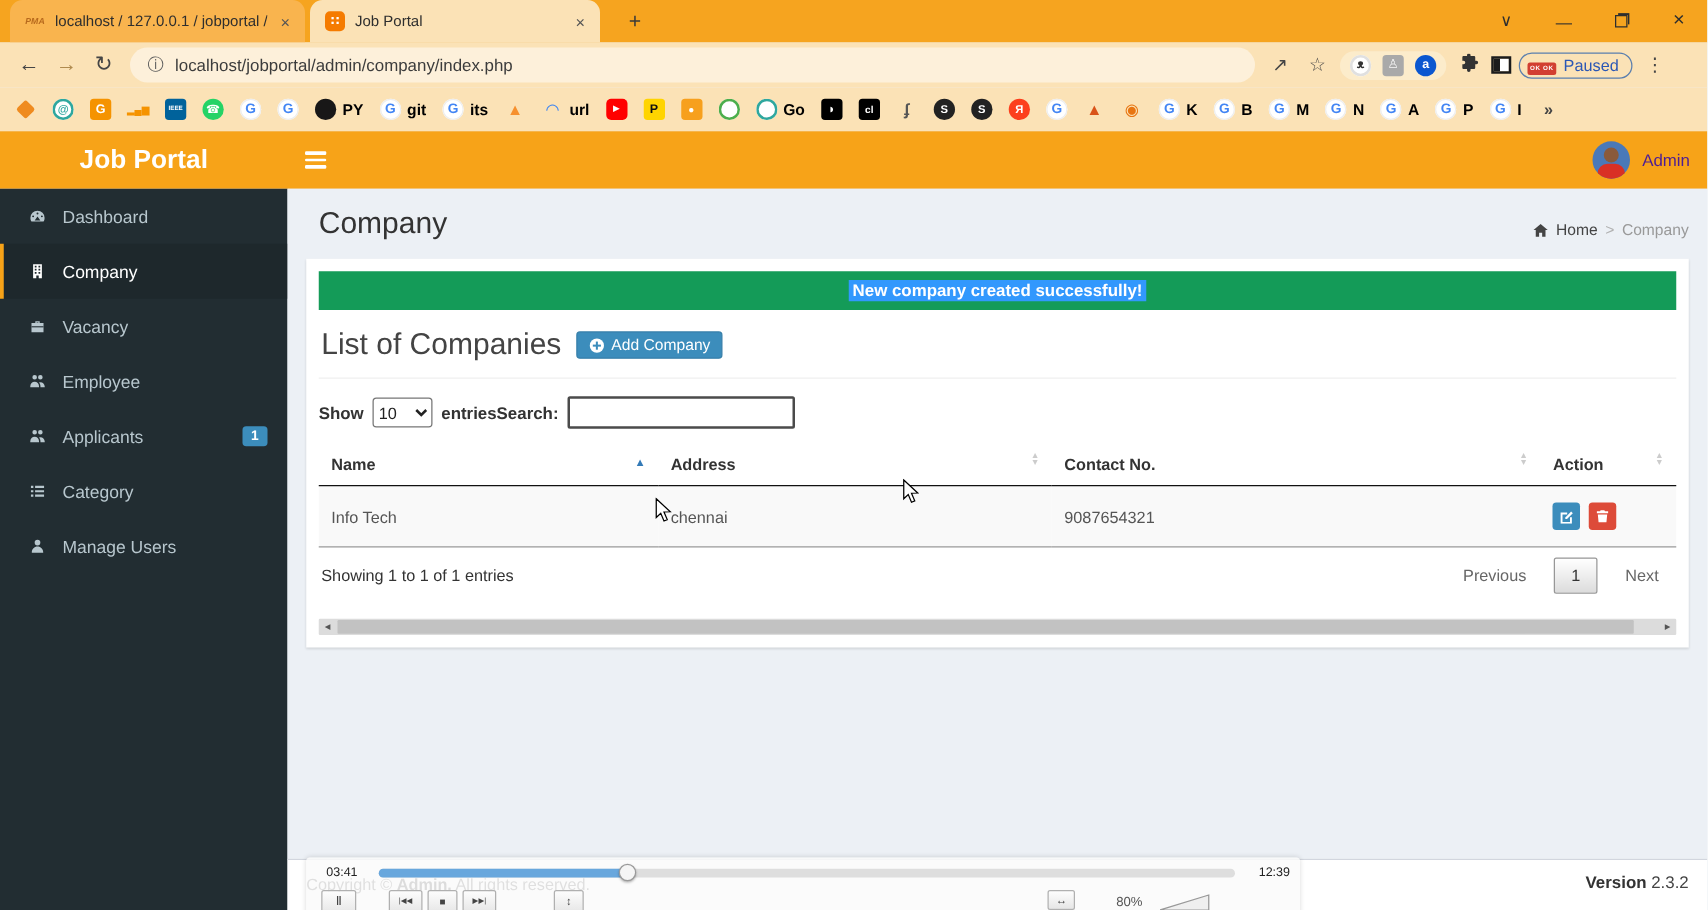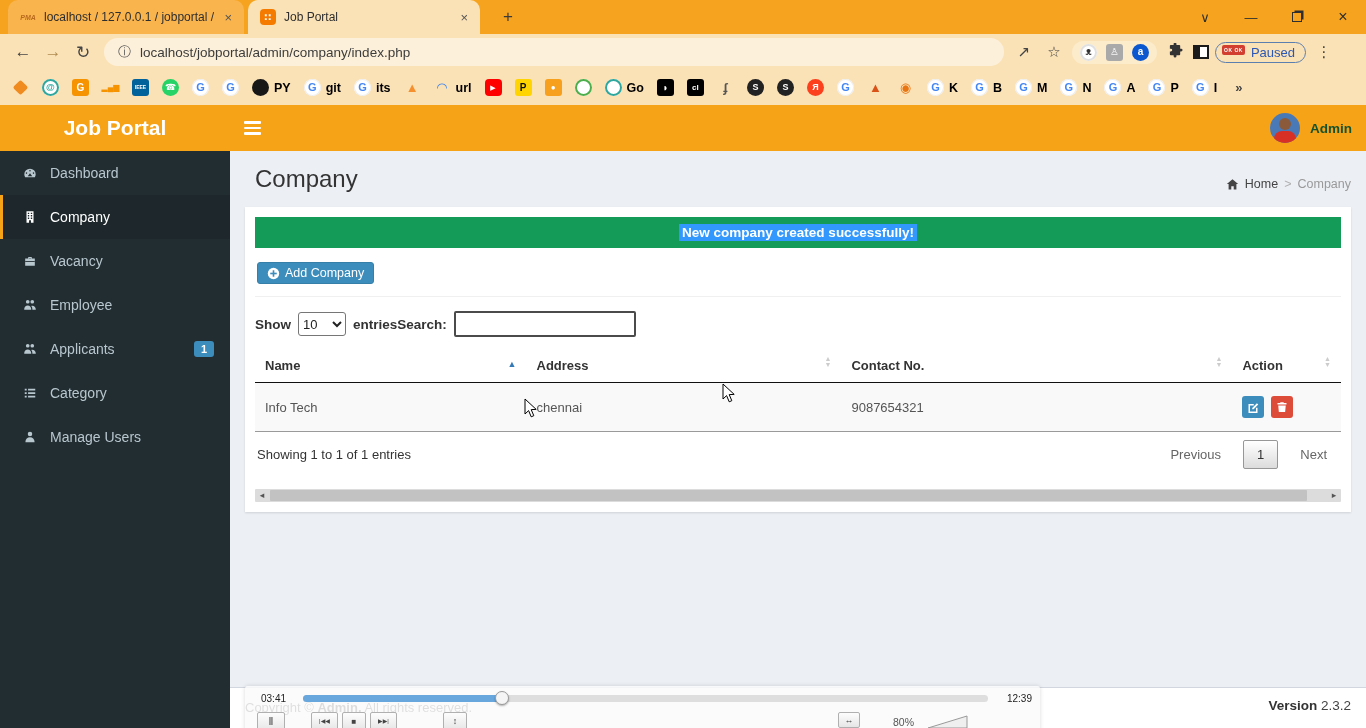--- a/index.html
+++ b/index.html
@@ -25,21 +25,21 @@
   .chrome-toolbar { position:absolute; left:0; top:34px; width:100%; height:36px; background:#fbe2b6; display:flex; align-items:center; }
   .nav-ic { width:30px; text-align:center; font-size:17px; color:#454545; flex:none; }
   .nav-fwd { color:#b08b4f; }
   .address-bar { flex:none; width:900px; height:28px; margin-left:6px; background:#fdf0da; border-radius:14px; display:flex; align-items:center; padding:0 14px; gap:9px; }
   .info-icon { font-size:13px; color:#5c5c5c; }
   .url-text { font-size:13.5px; color:#3c3c3c; }
   .tb-right { display:flex; align-items:center; margin-left:8px; gap:6px; }
   .tb-ic { font-size:15px; color:#454545; width:24px; text-align:center; }
   .ext-pill { display:flex; align-items:center; gap:9px; background:#fceccb; border-radius:12px; padding:3px 8px; }
   .reading-ic { width:16px; height:14px; border:2px solid #1b1b1b; background:linear-gradient(to right,#1b1b1b 45%,#fff 45%); }
-  .paused-pill { display:flex; align-items:flex-start; gap:6px; border:1.5px solid #5b7fae; border-radius:13px; padding:2px 10px 2px 6px; }
+  .paused-pill { display:flex; align-items:flex-end; gap:6px; border:1.5px solid #5b7fae; border-radius:13px; padding:2px 10px 2px 6px; }
   .paused-badge { background:#d23f31; color:#fff; border-radius:2px; font-size:5px; font-weight:bold; padding:2px 2px; letter-spacing:0.5px; }
   .paused-label { font-size:13px; color:#2b57b5; }
 
   .chrome-bookmarks { position:absolute; left:0; top:70px; width:100%; height:35px; background:#fbe2b6; display:flex; align-items:center; padding-left:12px; gap:13px; overflow:hidden; }
   .bm { display:flex; align-items:center; gap:5px; flex:none; }
   .bm-label { font-size:12.5px; color:#000000;font-weight:bold; }
   .fv { width:17px; height:17px; display:flex; align-items:center; justify-content:center; font-weight:bold; font-size:10px; border-radius:3px; line-height:1; }
   .sh-c { border-radius:50%; }
   .sh-g { border-radius:50%; background:#fff; color:#4285f4; box-shadow:inset 0 0 0 1px #eee; font-size:11px; }
   .sh-d { width:11px; height:11px; transform:rotate(45deg); border-radius:2px; margin:3px; }
@@ -49,21 +49,21 @@
 
   
   .app-header { position:absolute; left:0; top:105px; width:100%; height:46px; background:#f7a318; }
   .brand { position:absolute; left:0; top:0; width:230px; height:46px; display:flex; align-items:center; justify-content:center; color:#fff; font-size:21px; font-weight:bold; }
   .hamburger { position:absolute; left:230px; top:0; width:44px; height:46px; display:flex; flex-direction:column; align-items:center; justify-content:center; gap:3px; }
   .hamburger i { width:17px; height:2.5px; background:#fff; border-radius:1px; }
   .header-user { position:absolute; right:14px; top:0; height:46px; display:flex; align-items:center; gap:10px; }
   .avatar { position:relative; width:30px; height:30px; border-radius:50%; background:#4a79b8; overflow:hidden; }
   .avatar::before { content:""; position:absolute; left:9px; top:5px; width:12px; height:12px; border-radius:50%; background:#8a5a3b; }
   .avatar::after { content:""; position:absolute; left:4px; top:18px; width:22px; height:14px; border-radius:8px 8px 0 0; background:#d93025; }
-  .user-name { color:#14532d; font-size:13.5px; font-weight:700; }
+  .user-name { color:#4c1d95; font-size:13.5px; font-weight:400; }
 
   
   .sidebar { position:absolute; left:0; top:151px; width:230px; bottom:0; background:#222d32; }
   .sidebar ul { list-style:none; }
   .side-item { height:44px; display:flex; align-items:center; padding-left:20px; gap:10px; color:#b8c7ce; font-size:14px; cursor:pointer; }
   .side-item.active { background:#1e282c; color:#fff; border-left:3px solid #f7a318; padding-left:17px; }
   .sico { width:20px; display:flex; justify-content:center; flex:none; }
   .sico svg { width:14px; height:14px; fill:currentColor; }
   .side-label { flex:none; }
   .side-badge { margin-left:auto; margin-right:16px; background:#3c8dbc; color:#fff; font-size:11px; font-weight:bold; padding:2px 7px; border-radius:3px; }
@@ -478,20 +478,21 @@
         <span class="bc-sep">&gt;</span>
         <span class="bc-current">Company</span>
       </div>
     </div>
 
     <div class="panel">
       <div class="alert-success">
         <span class="highlight">New company created successfully!</span>
       </div>
       <div class="panel-head">
+        <span class="panel-title">List of Companies</span>
         <span class="btn-add">
           <svg viewBox="0 0 16 16">
               <circle cx="8" cy="8" r="7" fill="#fff"></circle>
               <rect x="7" y="4" width="2" height="8" fill="#3c8dbc"></rect>
               <rect x="4" y="7" width="8" height="2" fill="#3c8dbc"></rect>
             </svg>
           <span>Add Company</span>
         </span>
       </div>
 

